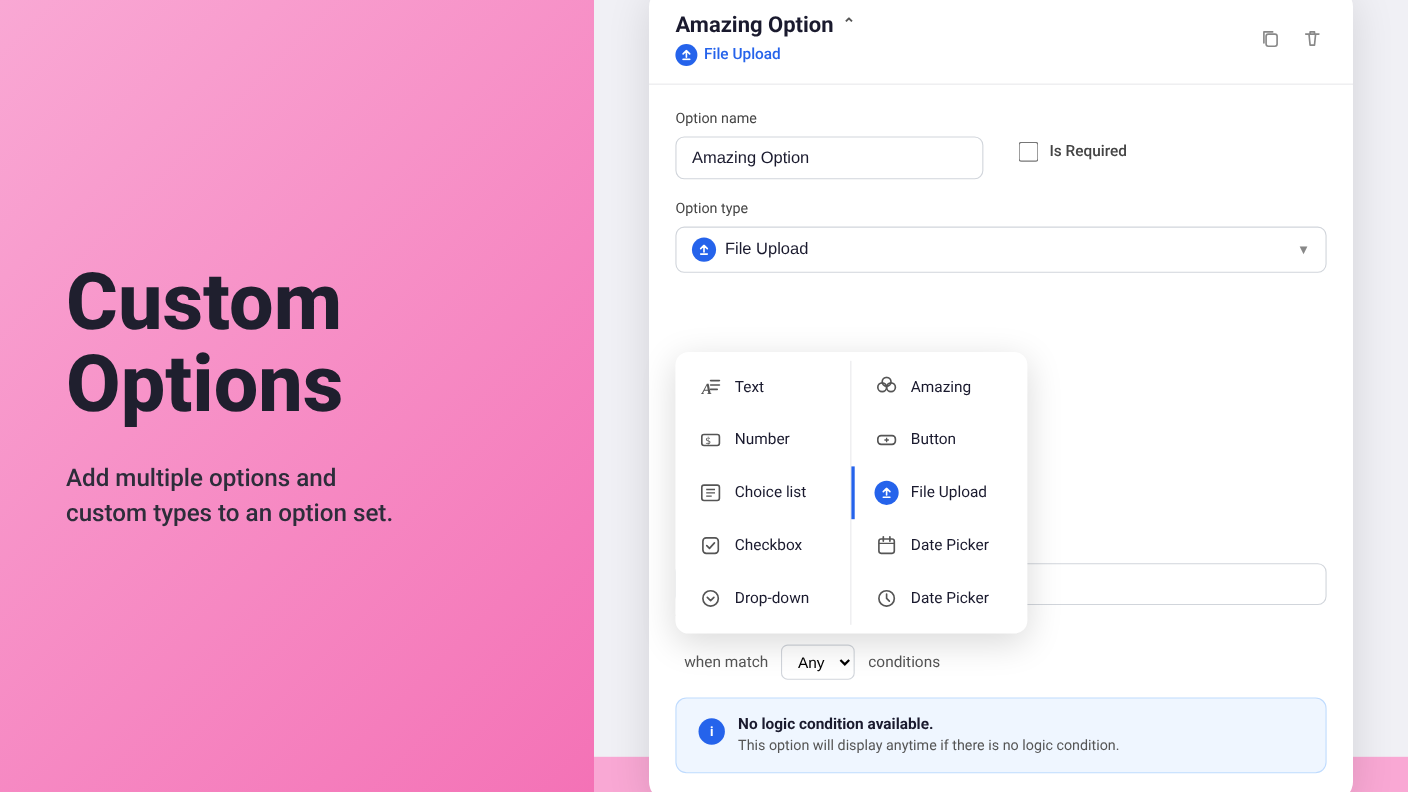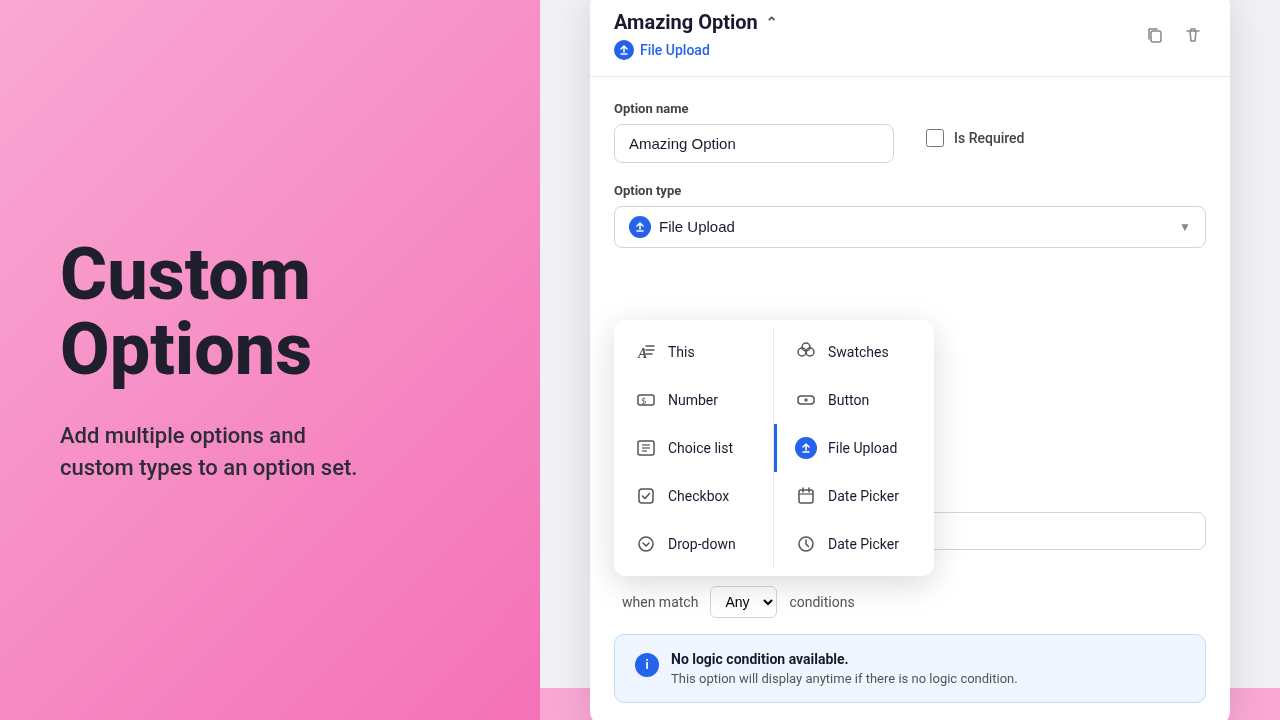--- a/index.html
+++ b/index.html
@@ -134,21 +134,21 @@
       align-items: flex-start;
       margin-bottom: 20px;
     }
     .form-group {
       display: flex;
       flex-direction: column;
       gap: 8px;
     }
     .form-group label {
       font-size: 13px;
-      font-weight: 700;
+      font-weight: 400;
       color: #444;
     }
     .form-group input[type="text"] {
       border: 1.5px solid #d1d5db;
       border-radius: 8px;
       padding: 10px 14px;
       font-size: 15px;
       color: #1a1a2e;
       outline: none;
       width: 280px;
@@ -446,21 +446,21 @@
 
           <div class="dropdown-item">
             <div class="dropdown-item-icon">
               <svg width="20" height="20" viewBox="0 0 20 20" fill="none">
                 <text x="2" y="16" font-size="14" fill="#555" font-family="serif" font-style="italic" font-weight="bold">A</text>
                 <line x1="10" y1="4" x2="18" y2="4" stroke="#555" stroke-width="1.5" stroke-linecap="round"></line>
                 <line x1="10" y1="8" x2="18" y2="8" stroke="#555" stroke-width="1.5" stroke-linecap="round"></line>
                 <line x1="10" y1="12" x2="16" y2="12" stroke="#555" stroke-width="1.5" stroke-linecap="round"></line>
               </svg>
             </div>
-            <span>This</span>
+            <span>Text</span>
           </div>
 
           <div class="dropdown-item">
             <div class="dropdown-item-icon">
               <svg width="20" height="20" viewBox="0 0 20 20" fill="none">
                 <rect x="2" y="5" width="16" height="10" rx="2" stroke="#555" stroke-width="1.5"></rect>
                 <text x="5" y="14" font-size="9" fill="#555" font-family="monospace">$</text>
               </svg>
             </div>
             <span>Number</span>
@@ -503,21 +503,21 @@
         <div>
 
           <div class="dropdown-item">
             <div class="dropdown-item-icon">
               <svg width="20" height="20" viewBox="0 0 20 20" fill="none">
                 <circle cx="6" cy="10" r="4" stroke="#555" stroke-width="1.5"></circle>
                 <circle cx="14" cy="10" r="4" stroke="#555" stroke-width="1.5"></circle>
                 <circle cx="10" cy="5" r="4" stroke="#555" stroke-width="1.5"></circle>
               </svg>
             </div>
-            <span>Swatches</span>
+            <span>Amazing</span>
           </div>
 
           <div class="dropdown-item">
             <div class="dropdown-item-icon">
               <svg width="20" height="20" viewBox="0 0 20 20" fill="none">
                 <rect x="2" y="6" width="16" height="8" rx="3" stroke="#555" stroke-width="1.5"></rect>
                 <line x1="10" y1="8" x2="10" y2="12" stroke="#555" stroke-width="1.2"></line>
                 <line x1="8" y1="10" x2="12" y2="10" stroke="#555" stroke-width="1.2"></line>
               </svg>
             </div>

